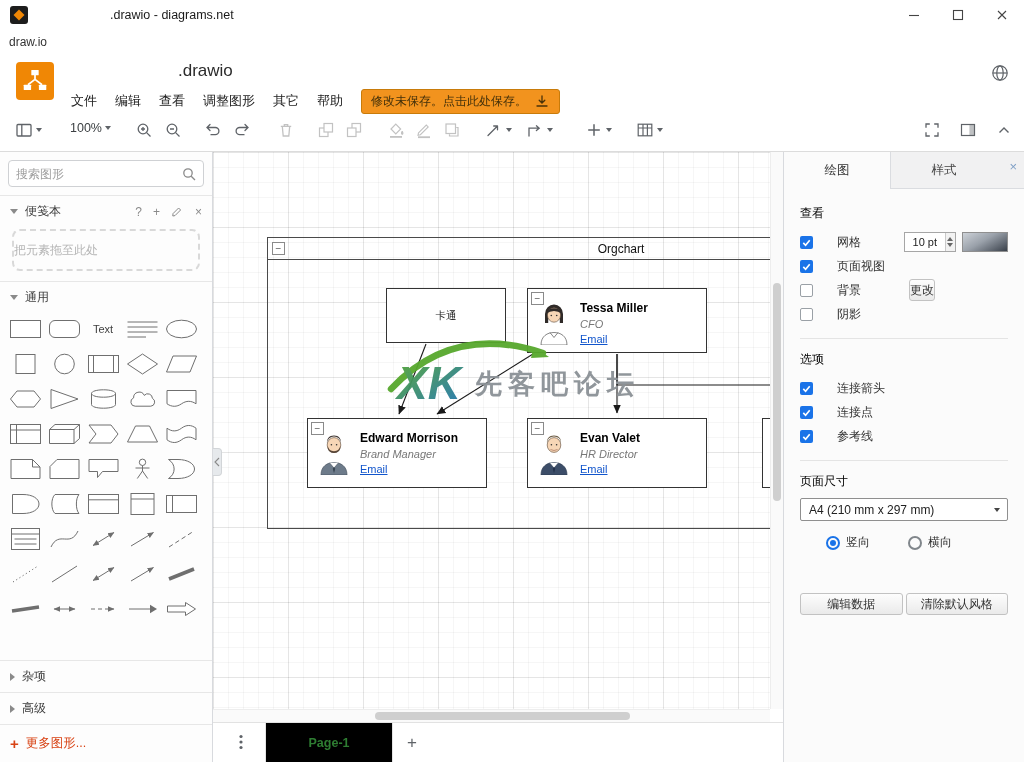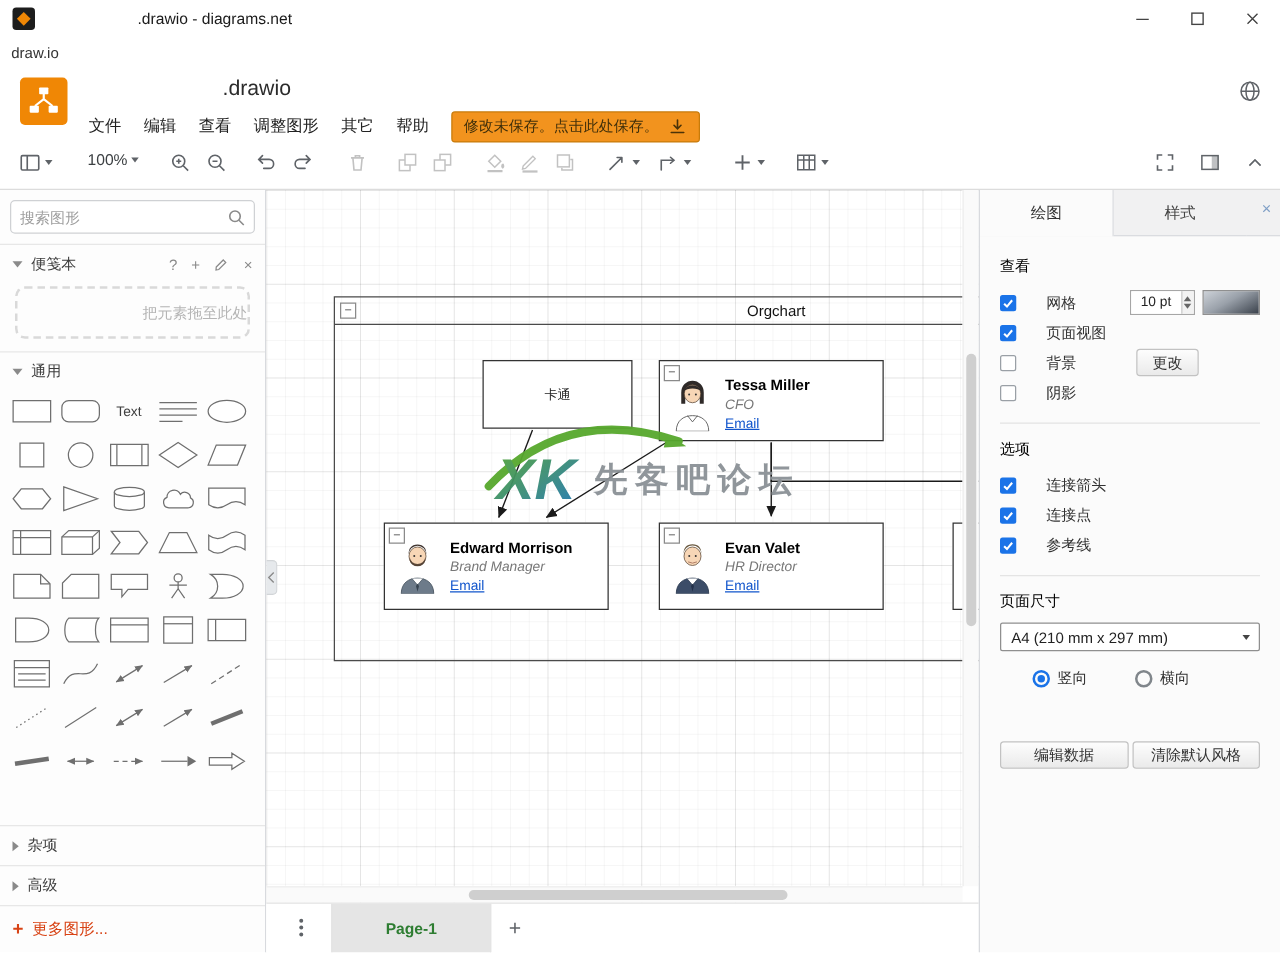--- a/index.html
+++ b/index.html
@@ -46,21 +46,21 @@
   .search-wrap{margin:8px;height:27px;border:1px solid #cfd1d4;border-radius:4px;background:#fff;
            display:flex;align-items:center;padding:0 7px;gap:6px;flex:none;}
   .search-input{flex:1;border:none;outline:none;font-size:12px;color:#333;background:transparent;min-width:0;}
   .search-input::placeholder{color:#9e9e9e;}
   .sec-head{display:flex;align-items:center;gap:7px;padding:7px 10px;font-size:12px;color:#3c3c3c;flex:none;}
   .sec-head .spacer{flex:1;}
   .tri-d{width:0;height:0;border-left:4px solid transparent;border-right:4px solid transparent;border-top:5px solid #8a8a8a;}
   .tri-r{width:0;height:0;border-top:4px solid transparent;border-bottom:4px solid transparent;border-left:5px solid #8a8a8a;}
   .sp-icons{display:flex;gap:11px;color:#8a8a8a;font-size:12px;align-items:center;}
   .droparea{margin:2px 12px 10px;height:42px;border:2px dashed #d9d9d9;border-radius:8px;flex:none;
-            display:flex;align-items:center;justify-content:flex-end;color:#b5b5b5;font-size:12px;}
+            display:flex;align-items:center;justify-content:flex-start;color:#b5b5b5;font-size:12px;}
   .divline{border-top:1px solid #e7e7e7;flex:none;}
   .palette{margin:4px 0 0 8px;flex:none;}
   .pal{stroke:#6f6f6f;fill:#fff;stroke-width:1;}
   .pal-l{stroke:#6f6f6f;fill:none;stroke-width:1;}
   .pal-k{stroke:#6f6f6f;fill:none;stroke-width:3.6;}
   .grow{flex:1;}
   .more-shapes{display:flex;align-items:center;gap:7px;padding:10px;color:#d84315;font-size:12.5px;flex:none;}
   .more-plus{color:#d84315;font-size:15px;font-weight:bold;}
 
   
@@ -95,21 +95,21 @@
   .vthumb{position:absolute;left:2px;top:131px;width:8px;height:218px;background:#cfcfcf;border-radius:4px;}
   .hscroll{position:absolute;left:0;right:13px;bottom:0;height:13px;background:#fafafa;border-top:1px solid #ededed;}
   .hthumb{position:absolute;left:162px;top:2px;width:255px;height:8px;background:#cfcfcf;border-radius:4px;}
   .edge-handle{position:absolute;left:0;top:296px;width:9px;height:28px;background:#e6e9ec;
         border:1px solid #d2d5d8;border-left:none;border-radius:0 4px 4px 0;
         display:flex;align-items:center;justify-content:center;}
 
   
   #pagebar{position:absolute;left:213px;bottom:0;width:570px;height:40px;background:#fff;border-top:1px solid #e2e2e2;}
   .dots{position:absolute;left:26px;top:11px;color:#5f6368;}
-  .page-tab{position:absolute;left:52px;top:0;width:128px;height:39px;background:#e5e5e5;
+  .page-tab{position:absolute;left:52px;top:0;width:128px;height:39px;background:#000000;
         border-right:1px solid #e4e4e4;border-left:1px solid #e4e4e4;display:flex;align-items:center;
         justify-content:center;font-size:12.5px;font-weight:bold;color:#2e7d32;}
   .add-page{position:absolute;left:186px;top:7px;width:26px;height:26px;display:flex;align-items:center;
         justify-content:center;font-size:17px;color:#5f6368;}
 
   
   #panel{position:absolute;left:783px;top:152px;right:0;bottom:0;background:#fbfbfb;border-left:1px solid #d8dade;}
   .ptabs{display:flex;height:37px;background:#f1f1f2;}
   .ptab{display:flex;align-items:center;justify-content:center;font-size:12.5px;color:#333;}
   .ptab.active{width:107px;background:#fbfbfb;border-right:1px solid #dadce0;}
@@ -125,21 +125,21 @@
   .gridctl{position:absolute;right:0;display:flex;align-items:center;gap:6px;}
   .numwrap{display:flex;width:52px;height:20px;border:1px solid #a6a6a6;background:#fff;}
   .numwrap input{width:100%;border:none;outline:none;font-size:11px;text-align:center;padding:0;background:#fff;color:#222;}
   .steppers{width:13px;border-left:1px solid #c9c9c9;background:#f2f2f2;display:flex;flex-direction:column;
         align-items:center;justify-content:center;gap:2px;}
   .tri-u6{border-left:3px solid transparent;border-right:3px solid transparent;border-bottom:4px solid #666;width:0;height:0;}
   .tri-d6{border-left:3px solid transparent;border-right:3px solid transparent;border-top:4px solid #666;width:0;height:0;}
   .swatch{width:46px;height:20px;border:1px solid #8f8f8f;
         background:linear-gradient(150deg,#cdd2d8 0%,#9aa1aa 45%,#39404a 100%);}
   .btn{display:inline-flex;align-items:center;justify-content:center;background:linear-gradient(#fdfdfd,#eaeaea);
-        border:1px solid #c2c2c2;border-radius:3px;font-size:12px;color:#333;height:22px;padding:0 12px;}
+        border:1px solid #c2c2c2;border-radius:3px;font-size:12px;color:#333;height:22px;padding:0 0;}
   .hr{border-top:1px solid #e4e4e4;margin:12px 0;}
   .selbox{height:23px;border:1px solid #8f8f8f;border-radius:2px;background:#fff;display:flex;
         align-items:center;padding:0 8px;font-size:12px;color:#222;position:relative;}
   .selbox .caret{position:absolute;right:7px;border-top-color:#444;}
   .radiorow{display:flex;align-items:center;gap:24px;margin:13px 0 0 12px;font-size:12px;}
   .radio{display:flex;align-items:center;gap:6px;padding-left:14px;}
   .rdot{width:14px;height:14px;border-radius:50%;position:relative;flex:none;}
   .rdot.on{border:2px solid #1a73e8;}
   .rdot.off{border:2px solid #80868b;}
   .rdot .pip{position:absolute;left:2px;top:2px;width:6px;height:6px;border-radius:50%;background:#1a73e8;}

